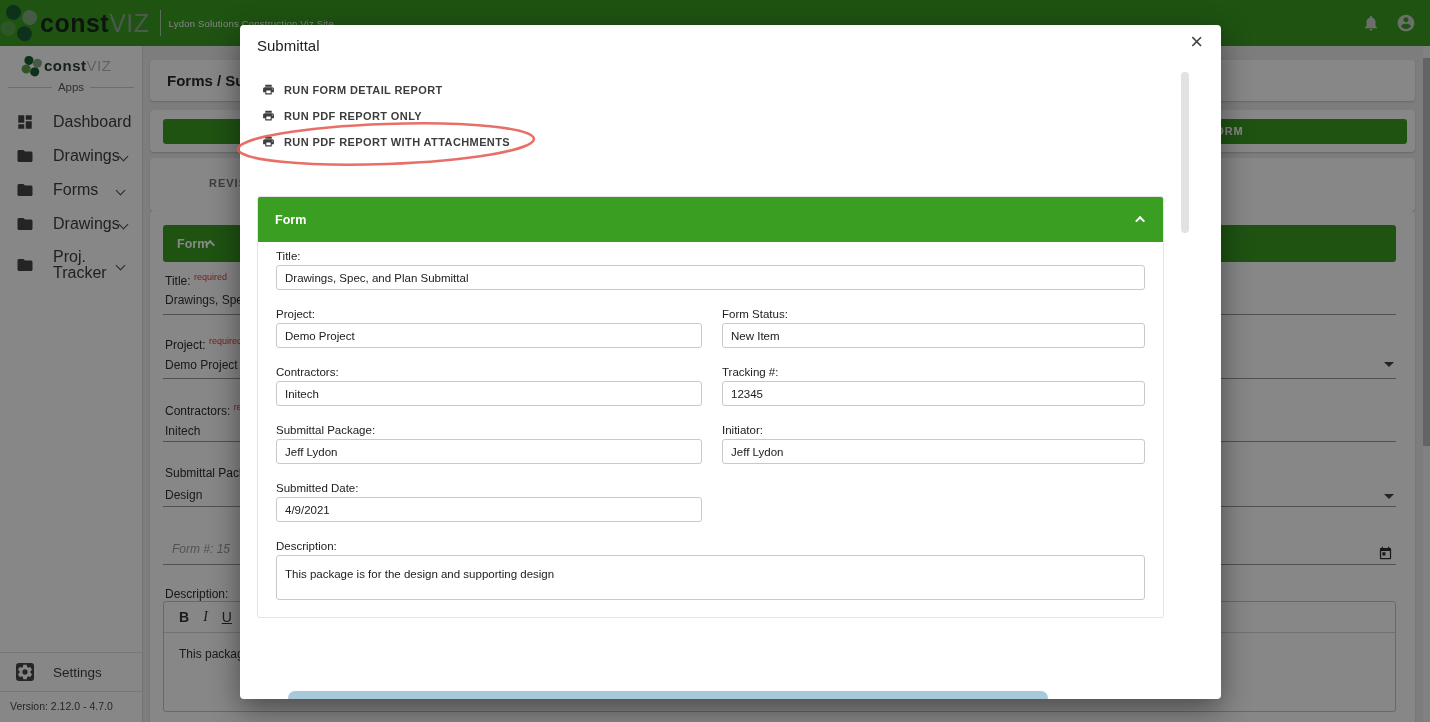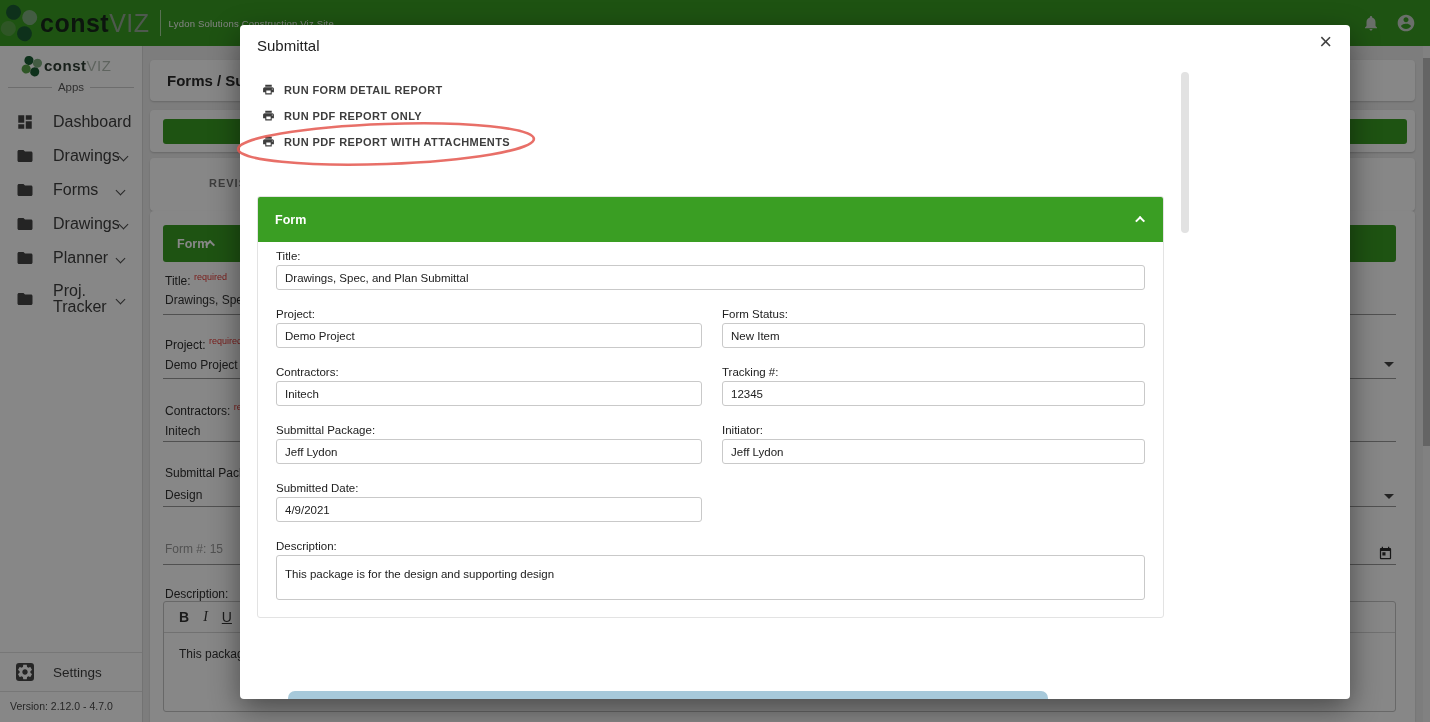--- a/index.html
+++ b/index.html
@@ -72,21 +72,21 @@
   .bg-editor-text { font-size:12px; color:#333; padding:14px 0 0 15px; white-space:nowrap; }
 
   
   .page-scroll-track { left:1423px; top:46px; width:7px; height:676px; background:#f3f3f3; }
   .page-scroll-thumb { left:1423px; top:58px; width:7px; height:388px; background:#bdbdbd; }
 
   
   .overlay { left:0; top:0; width:1430px; height:722px; background:rgba(0,0,0,.47); z-index:50; }
 
   
-  .modal { left:240px; top:25px; width:1110px; height:674px; background:#fff; border-radius:4px; z-index:100; box-shadow:0 10px 30px rgba(0,0,0,.45); overflow:hidden; }
+  .modal { left:240px; top:25px; width:981px; height:674px; background:#fff; border-radius:4px; z-index:100; box-shadow:0 10px 30px rgba(0,0,0,.45); overflow:hidden; }
   .modal-title { position:absolute; left:17px; top:12px; font-size:15px; font-weight:500; color:#212121; }
   .modal-close { position:absolute; right:18px; top:6px; font-size:22px; color:#424242; cursor:pointer; line-height:1; font-weight:300; }
   .report-link { position:absolute; left:22px; display:flex; align-items:center; gap:9px; cursor:pointer; }
   .report-link span { font-size:11px; font-weight:600; letter-spacing:.4px; color:#3d3d3d; white-space:nowrap; }
   .form-card { position:absolute; left:17px; top:171px; width:907px; border:1px solid #e3e3e3; border-radius:3px; background:#fff; }
   .section-head { height:45px; background:#3a9e23; display:flex; align-items:center; justify-content:space-between; padding:0 18px 0 17px; border-radius:2px 2px 0 0; }
   .section-head span { color:#fff; font-size:12.5px; font-weight:600; }
   .fields { padding:8px 18px 17px 18px; }
   .f-label { font-size:11.5px; color:#212121; margin-bottom:3px; }
   .f-input { width:100%; height:25px; border:1px solid #c9c9c9; border-radius:3px; padding:0 8px; font-size:11.5px; color:#212121; font-family:"Liberation Sans", sans-serif; background:#fff; }
@@ -163,27 +163,20 @@
       <svg class="mi-icon" viewBox="0 0 24 24">
           <path fill="#454545" d="M10 4H4c-1.1 0-2 .9-2 2v12c0 1.1.9 2 2 2h16c1.1 0 2-.9 2-2V8c0-1.1-.9-2-2-2h-8l-2-2z"></path>
         </svg>
       <span class="mi-label">Drawings</span>
         <i class="chev-down"></i>
     </div>
     <div class="menu-item">
       <svg class="mi-icon" viewBox="0 0 24 24">
           <path fill="#454545" d="M10 4H4c-1.1 0-2 .9-2 2v12c0 1.1.9 2 2 2h16c1.1 0 2-.9 2-2V8c0-1.1-.9-2-2-2h-8l-2-2z"></path>
         </svg>
-      <span class="mi-label">Planner</span>
-        <i class="chev-down"></i>
-    </div>
-    <div class="menu-item">
-      <svg class="mi-icon" viewBox="0 0 24 24">
-          <path fill="#454545" d="M10 4H4c-1.1 0-2 .9-2 2v12c0 1.1.9 2 2 2h16c1.1 0 2-.9 2-2V8c0-1.1-.9-2-2-2h-8l-2-2z"></path>
-        </svg>
       <span class="mi-label" style="width:52px">Proj. Tracker</span>
         <i class="chev-down"></i>
     </div>
   </div>
   <div class="side-bottom">
     <div class="side-sep"></div>
     <div class="settings-row">
       <svg width="18" height="18" viewBox="0 0 18 18">
         <rect width="18" height="18" rx="3" fill="#474747"></rect>
         <g transform="scale(0.75)">
@@ -228,21 +221,21 @@
 
 <div class="abs bg-label" style="left:165px; top:402px;"><span>Contractors:</span> <sup>required</sup></div>
 <div class="abs bg-value" style="left:165px; top:424px;">Initech</div>
 <div class="abs bg-line" style="left:163px; top:441px; width:1233px;"></div>
 
 <div class="abs bg-label" style="left:165px; top:466px;"><span>Submittal Package:</span></div>
 <div class="abs bg-value" style="left:165px; top:488px;">Design</div>
 <div class="abs bg-line" style="left:163px; top:506px; width:1233px;"></div>
 <div class="abs tri-down" style="left:1384px; top:494px;"></div>
 
-<div class="abs bg-label bg-gray" style="left:165px; top:542px;">Form #: 15</div>
+<div class="abs bg-label bg-gray" style="left:172px; top:542px;font-style:italic;">Form #: 15</div>
 <div class="abs bg-line" style="left:163px; top:564px; width:1233px;"></div>
 <svg class="abs" style="left:1378px; top:546px;" width="15" height="15" viewBox="0 0 24 24">
     <path fill="#2f2f2f" d="M19 3h-1V1h-2v2H8V1H6v2H5c-1.1 0-2 .9-2 2v14c0 1.1.9 2 2 2h14c1.1 0 2-.9 2-2V5c0-1.1-.9-2-2-2zm0 16H5V8h14v11zM7 10h5v5H7z"></path>
   </svg>
 
 <div class="abs bg-label" style="left:165px; top:587px;">Description:</div>
 <div class="abs bg-editor">
   <div class="bg-toolbar">
     <span class="tb-b">B</span>
     <span class="tb-i">I</span>

